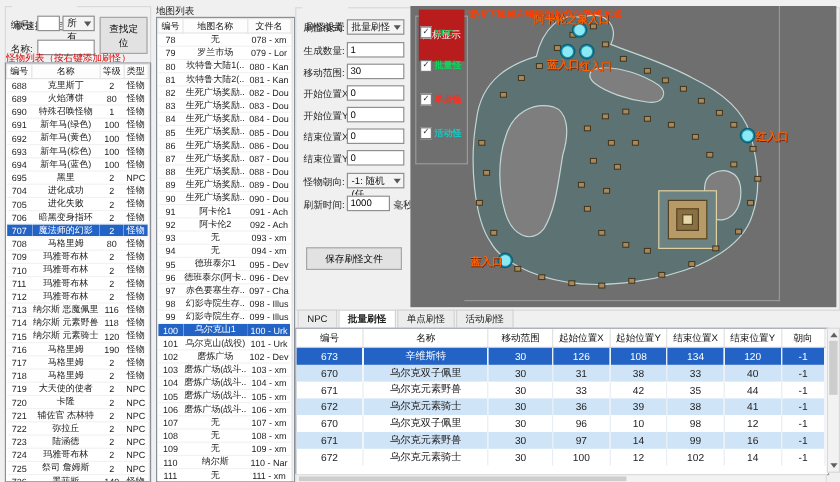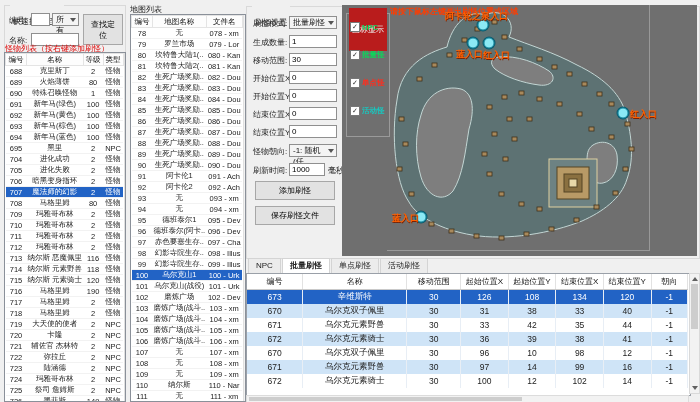--- a/index.html
+++ b/index.html
@@ -520,21 +520,20 @@
     <span class="srow-lbl" style="top:139px">怪物朝向:</span>
     <div class="combo" style="left:42px;top:137px;width:48px">
       <span>-1: 随机(任</span>
       <span class="ca"></span>
     </div>
 
     <span class="srow-lbl" style="top:158px">刷新时间:</span>
     <input class="txt" style="left: 42px; top: 156px; width: 36px;" value="1000">
     <span class="unit-lbl" style="left:81px;top:158px">毫秒</span>
 
-    <button class="btn" style="left:8px;top:174px;width:80px;height:19px">添加刷怪</button>
     <button class="btn" style="left:8px;top:199px;width:80px;height:19px">保存刷怪文件</button>
 
     <div id="mapdark">
       <div id="iconbox">
         <span class="gb-title">图标显示</span>
         <div>
             <div class="cbrow" style="top: 8px;">
               <span class="cbbox">✓</span>
               <span class="cblbl" style="color: rgb(15, 212, 90);">NPC</span>
             </div>

